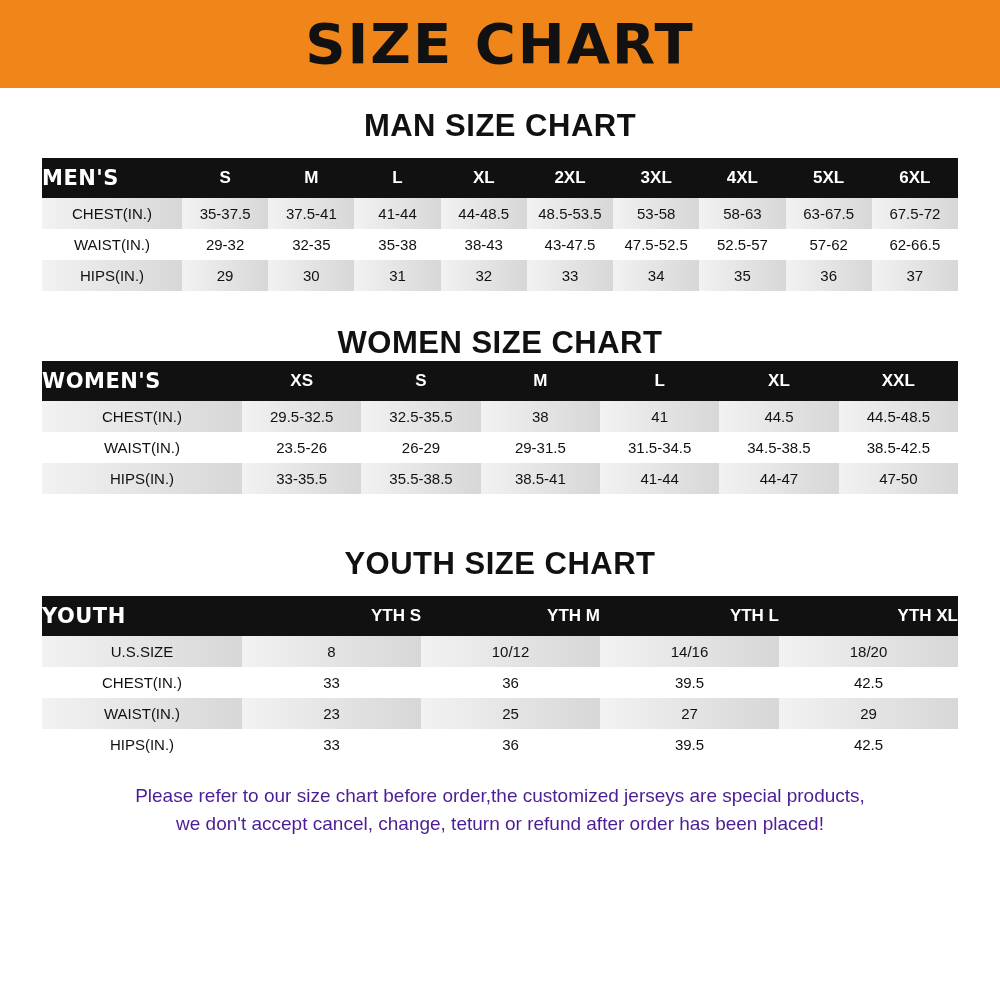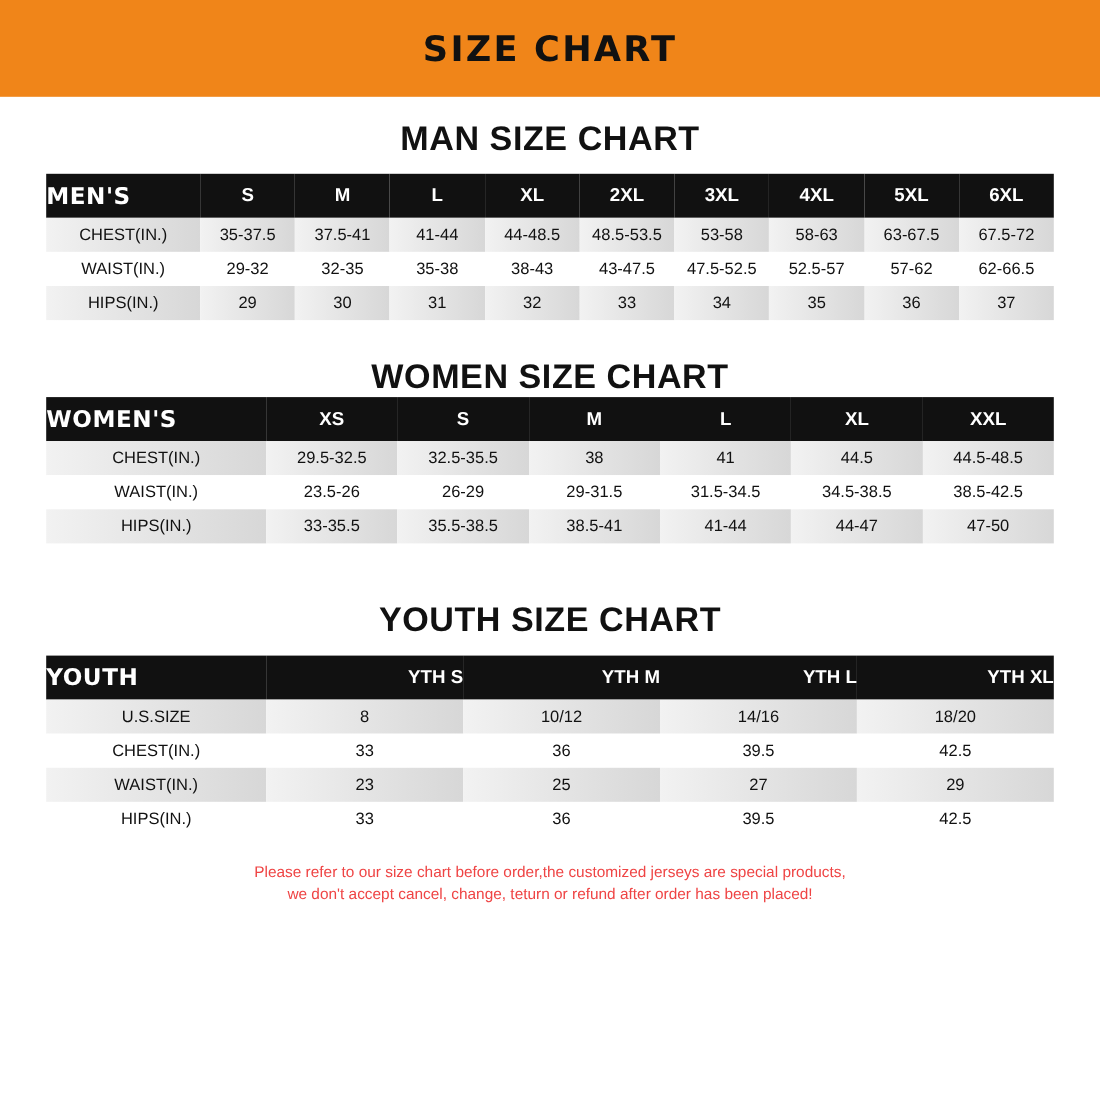--- a/index.html
+++ b/index.html
@@ -24,21 +24,21 @@
     width: 100%;
     height: 88px;
     background: #f08519;
     display: flex;
     align-items: center;
     justify-content: center;
   }
   .header-title {
     font-family: "DejaVu Sans", sans-serif;
     font-weight: bold;
-    font-size: 32px;
+    font-size: 56px;
     letter-spacing: 2px;
     color: #111111;
     text-align: center;
     line-height: 1;
   }
 
   .section {
     padding: 0 42px;
     box-sizing: border-box;
   }
@@ -109,23 +109,23 @@
   .women thead th.rowlabel-head { font-size: 23px; }
 
   .youth thead th { font-size: 18px; height: 46px; text-align: right; }
   .youth tbody td { height: 40px; font-size: 16px; }
   .youth thead th.rowlabel-head { font-size: 23px; }
 
   .footer-note {
     margin-top: 22px;
     padding: 0 26px;
     text-align: center;
-    color: #ef4444;
+    color: #4c1d95;
     font-family: "Liberation Sans", sans-serif;
-    font-size: 14px;
+    font-size: 19px;
     line-height: 1.45;
   }
   .footer-note div { white-space: nowrap; }
 </style>
 </head>
 <body>
 
 <div class="page">
 
   <div class="header-bar">

